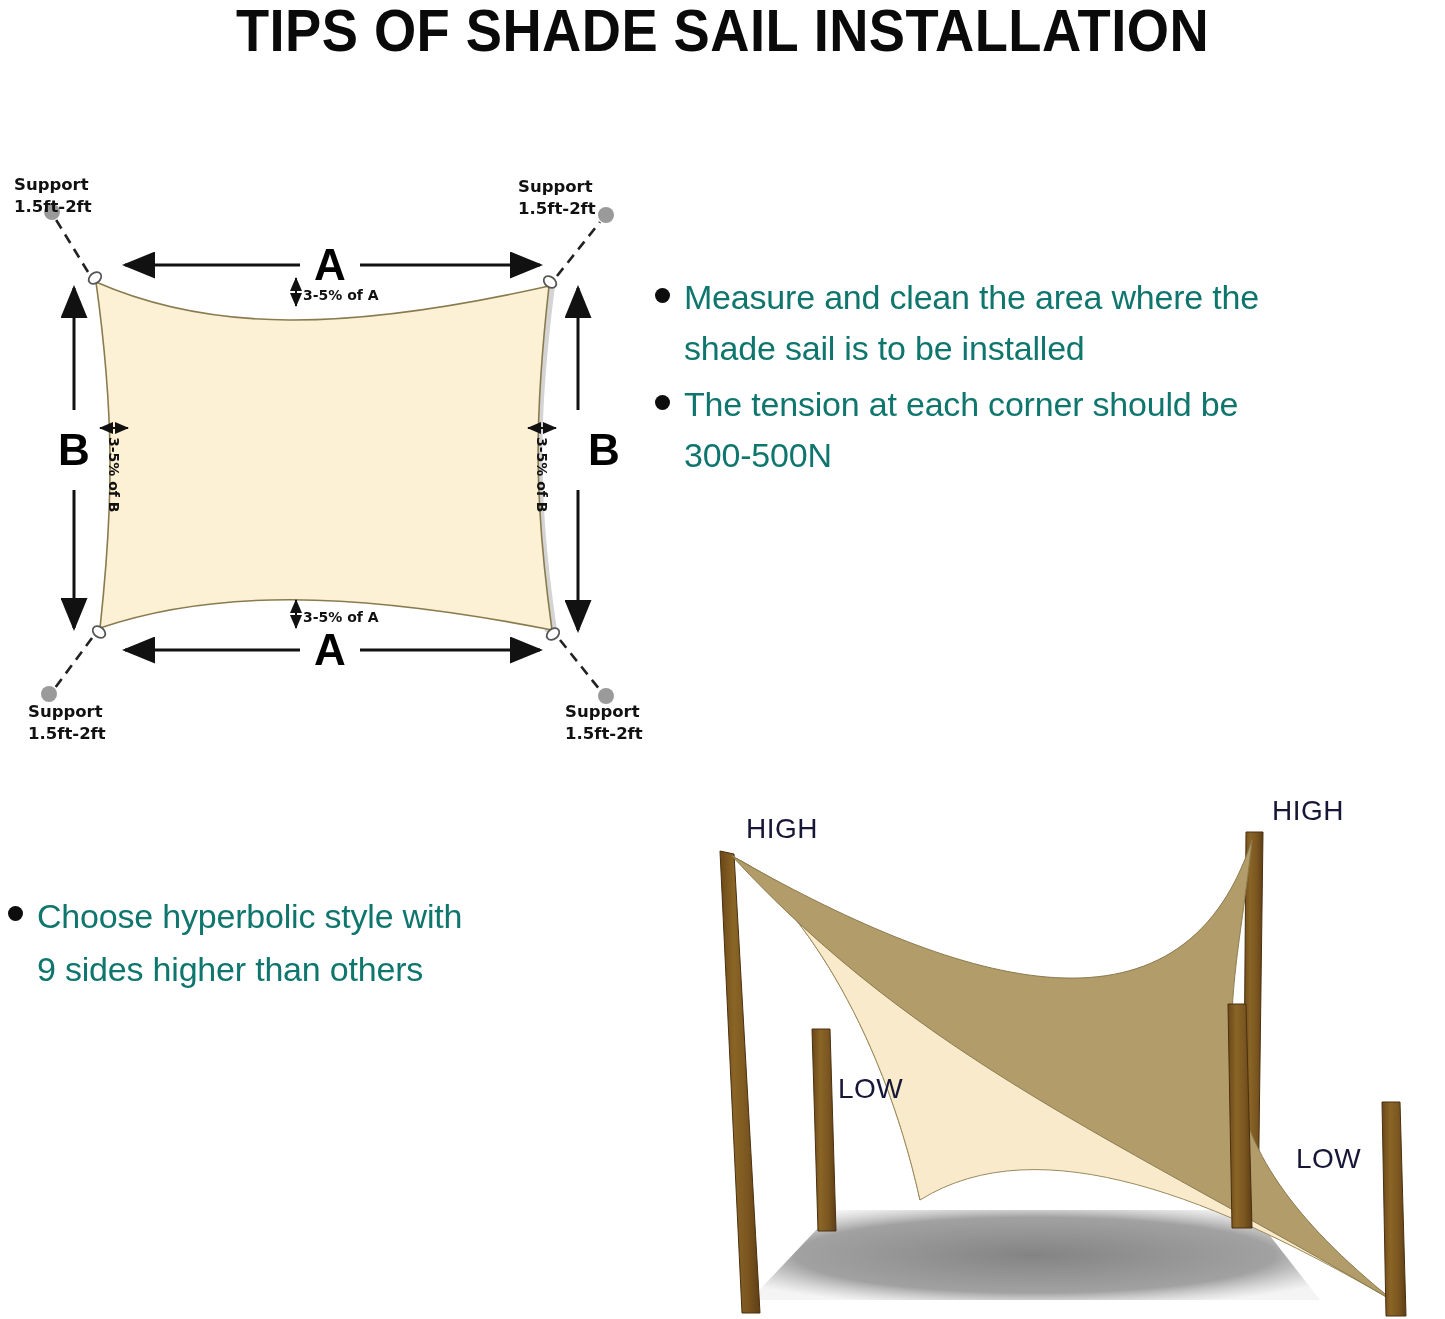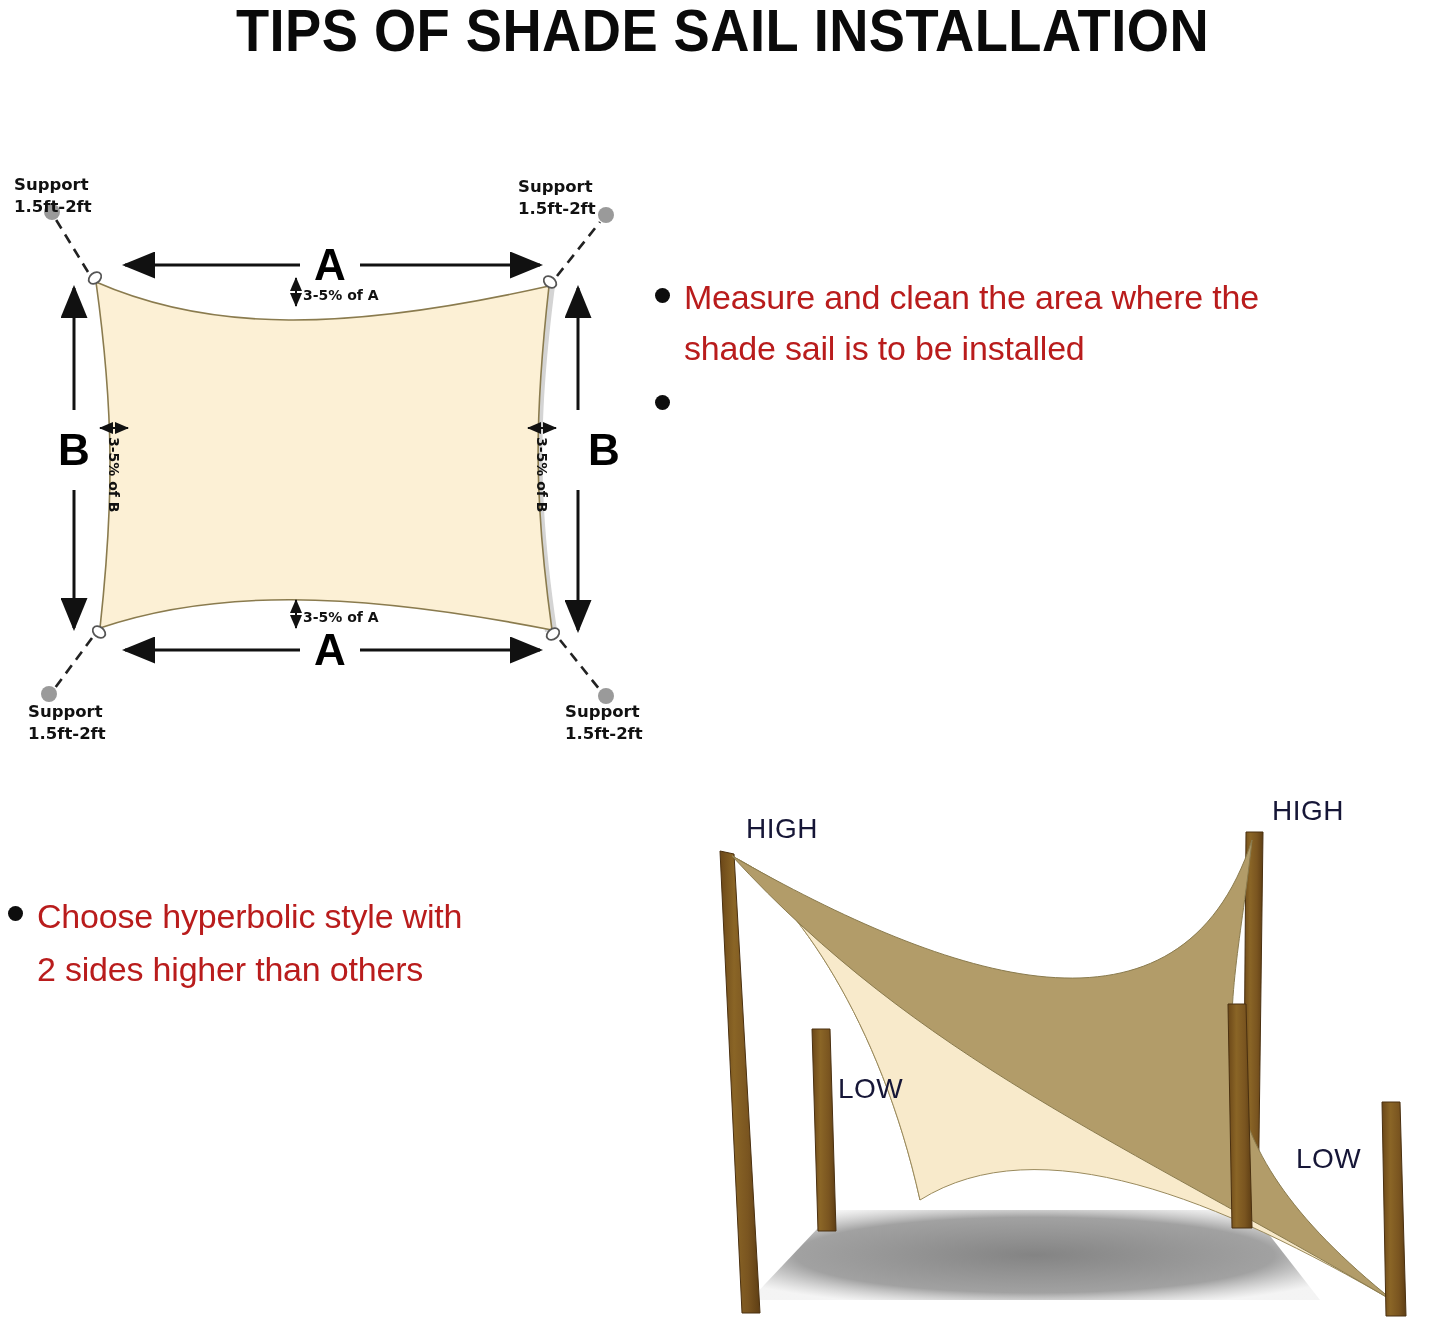--- a/index.html
+++ b/index.html
@@ -54,21 +54,21 @@
     display:flex;align-items:flex-start;
   }
   .bullet-dot{
     flex:0 0 auto;
     width:15px;height:15px;border-radius:50%;
     background:#0d0d0d;
     margin-right:14px;
   }
   .bullet-text{
     font-family:"Liberation Sans", sans-serif;
-    color:#b91c1c;
+    color:#0f766e;
     white-space:pre-line;
   }
 
   #tips-right{
     left:655px;top:272px;width:790px;
   }
   #tips-right .bullet-row{margin-bottom:5px;}
   #tips-right .bullet-dot{margin-top:16px;}
   #tips-right .bullet-text{font-size:34px;line-height:51px;letter-spacing:-0.2px;}
 
@@ -186,28 +186,30 @@
 </div>
 
 <div class="bullet-list" id="tips-right">
   <div class="bullet-row">
     <span class="bullet-dot"></span>
     <span class="bullet-text">Measure and clean the area where the
 shade sail is to be installed</span>
   </div>
   <div class="bullet-row">
     <span class="bullet-dot"></span>
+    <span class="bullet-text">The tension at each corner should be
+300-500N</span>
   </div>
 </div>
 
 <div class="bullet-list" id="tips-left">
   <div class="bullet-row">
     <span class="bullet-dot"></span>
     <span class="bullet-text">Choose hyperbolic style with
-2 sides higher than others</span>
+9 sides higher than others</span>
   </div>
 </div>
 
 <div id="hyperbolic-diagram">
   <svg viewBox="0 0 825 539" xmlns="http://www.w3.org/2000/svg">
     <defs>
       <linearGradient id="woodGrad" x1="0" y1="0" x2="1" y2="0">
         <stop offset="0%" stop-color="#6B4718"></stop>
         <stop offset="35%" stop-color="#8A6526"></stop>
         <stop offset="70%" stop-color="#7A5520"></stop>

